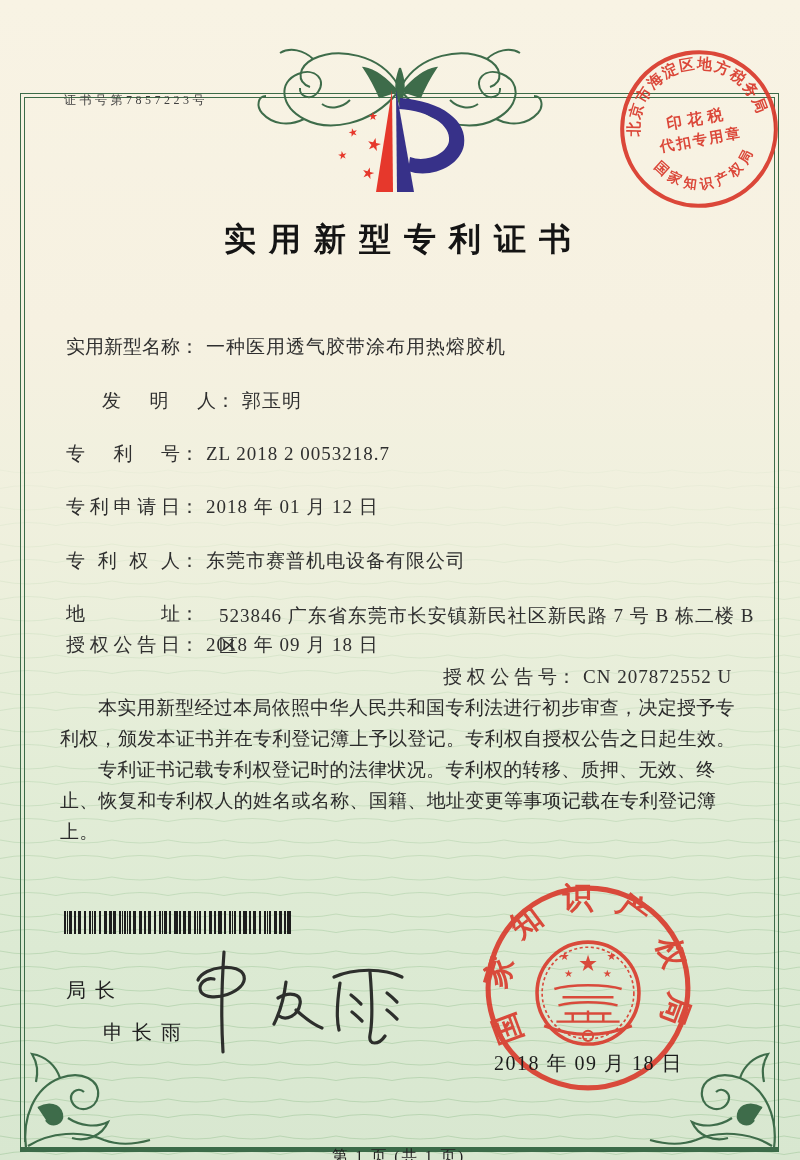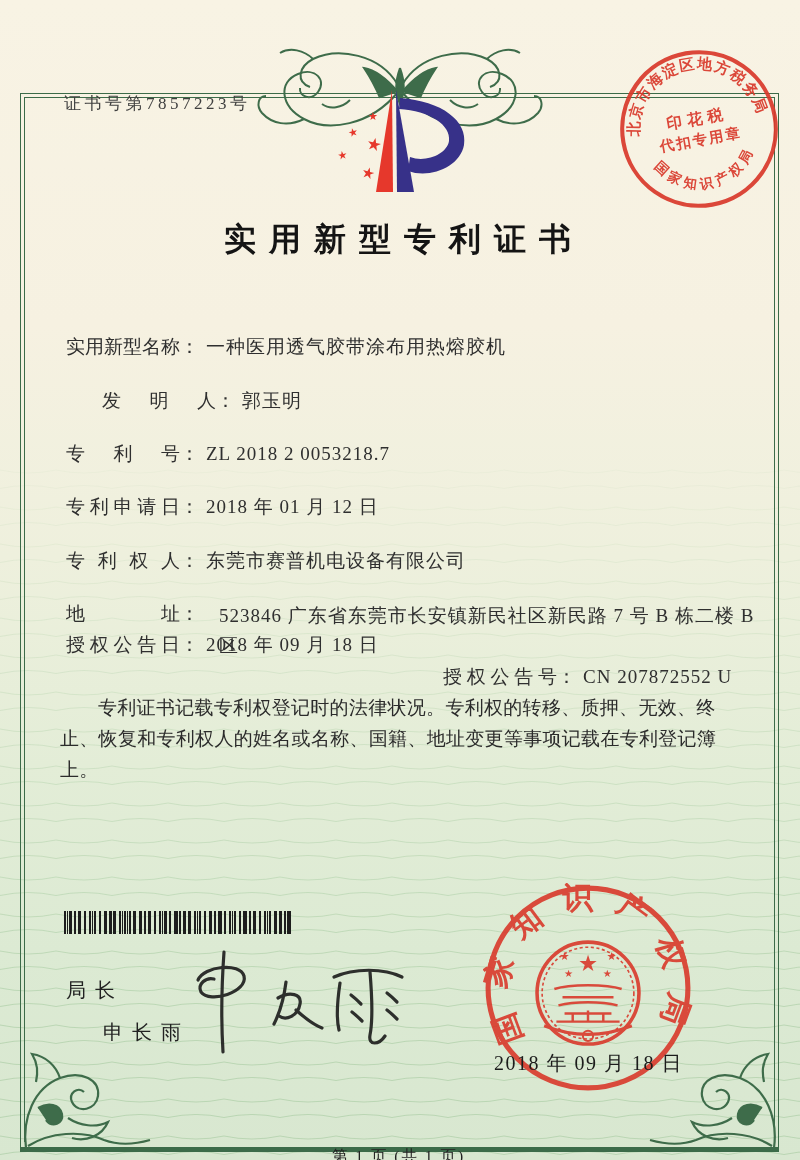--- a/index.html
+++ b/index.html
@@ -13,21 +13,21 @@
   .frame-outer{
     position:absolute;left:20px;top:93px;width:757px;height:1053px;
     border:1.5px solid #3c6b49;border-bottom:5px solid #3c6b49;
     pointer-events:none;
   }
   .frame-inner{
     position:absolute;left:3px;top:3px;right:3px;bottom:5px;
     border:1px solid #3c6b49;border-bottom:none;
   }
   
-  .cert-no{position:absolute;left:64px;top:92px;font-size:17px;letter-spacing:3.5px;color:#3f3f3f;}
+  .cert-no{position:absolute;left:64px;top:92px;font-size:12px;letter-spacing:3.5px;color:#3f3f3f;}
   .page-title{
     position:absolute;left:0;right:0;top:218px;text-align:center;
     font-size:32px;font-weight:bold;color:#141414;letter-spacing:13px;padding-left:8px;
   }
   
   .f-row{position:absolute;left:66px;font-size:19px;color:#2f2f2f;white-space:nowrap;}
   .f-label{display:inline-block;width:114px;text-align:justify;text-align-last:justify;}
   .f-colon{display:inline-block;}
   .f-value{display:inline-block;margin-left:7px;letter-spacing:1px;}
   .f-value-wrap{display:inline-block;margin-left:20px;letter-spacing:1px;width:552px;
@@ -199,20 +199,21 @@
   <span class="f-label">地址</span><span class="f-colon">：</span><span class="f-value-wrap">523846  广东省东莞市长安镇新民社区新民路 7 号 B 栋二楼 B 区</span>
 </div>
 <div class="f-row" style="top:632px;">
   <span class="f-label">授权公告日</span><span class="f-colon">：</span><span class="f-value">2018 年 09 月 18 日</span>
 </div>
 <div class="f-row" style="top:664px;left:443px;">
   <span class="f-label">授权公告号</span><span class="f-colon">：</span><span class="f-value">CN 207872552 U</span>
 </div>
 
 <div class="body-text">
+  <p>本实用新型经过本局依照中华人民共和国专利法进行初步审查，决定授予专利权，颁发本证书并在专利登记簿上予以登记。专利权自授权公告之日起生效。</p>
   <p>专利证书记载专利权登记时的法律状况。专利权的转移、质押、无效、终止、恢复和专利权人的姓名或名称、国籍、地址变更等事项记载在专利登记簿上。</p>
 </div>
 
 <div class="barcode"></div>
 
 <div class="sig-title">局长</div>
 <div class="sig-name">申长雨</div>
 <svg class="abs" style="left:168px;top:946px;" width="260" height="115" viewBox="0 0 260 115">
   <g stroke="#1b1b1b" fill="none" stroke-width="3.2" stroke-linecap="round" opacity="0.9">
     <path d="M56,6 C54,34 53,74 55,106"></path>

